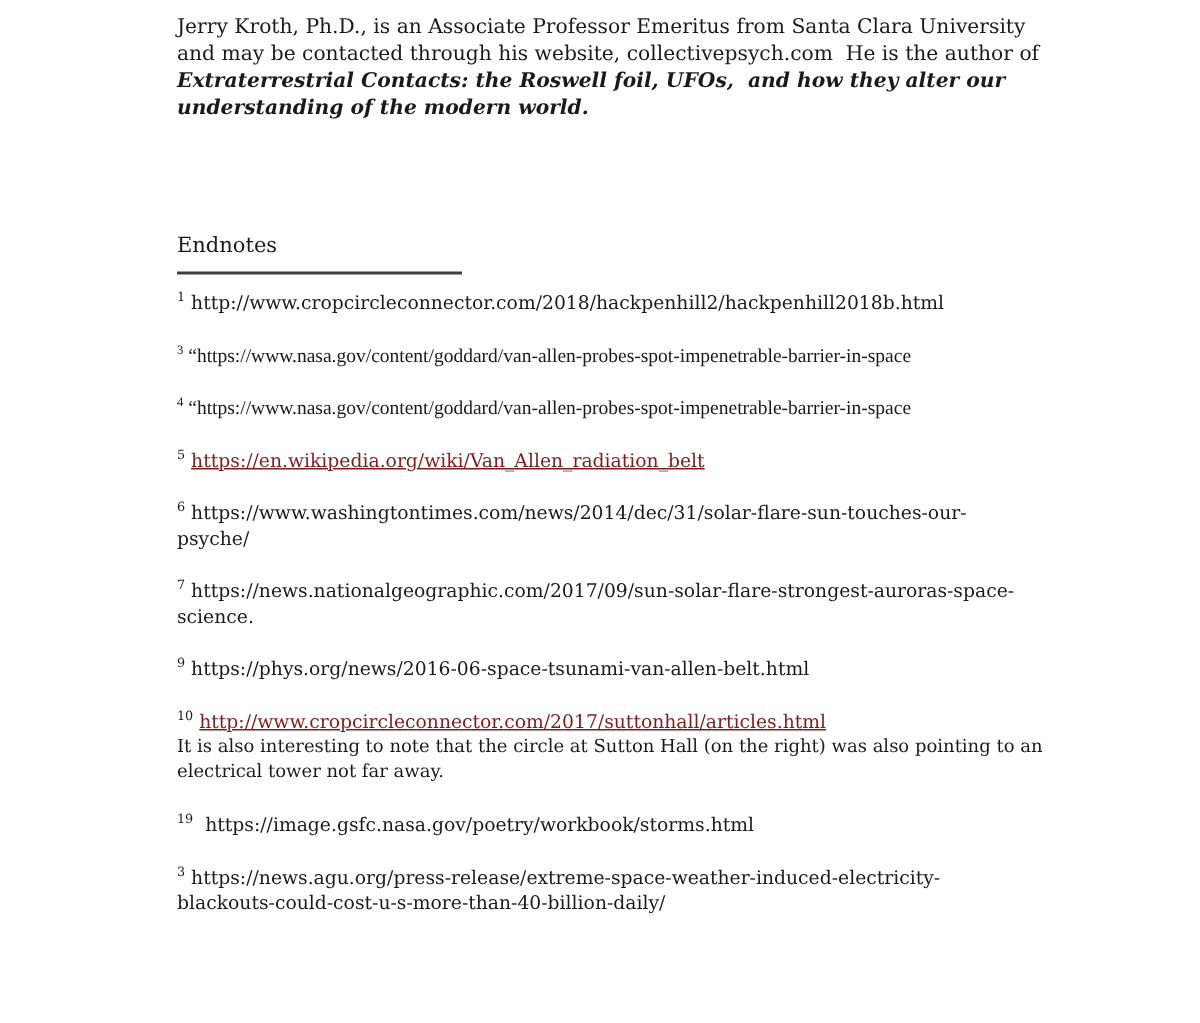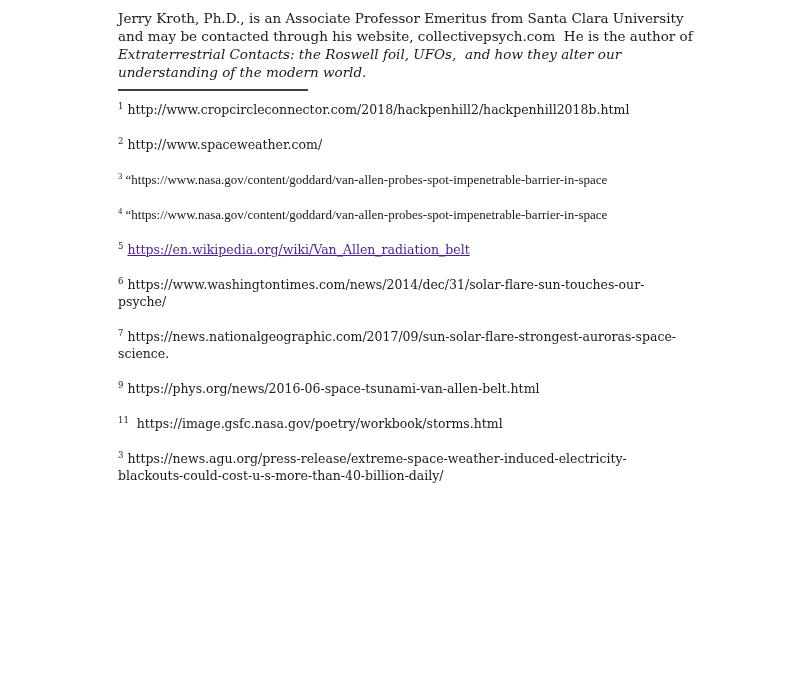--- a/index.html
+++ b/index.html
@@ -15,21 +15,21 @@
     width: 800px; height: 532px;
     padding: 9px 20px 0 118px;
     background: #ffffff;
   }
   .bio {
     margin: 0;
     font-size: 13.5px;
     line-height: 18px;
     white-space: pre-wrap;
   }
-  .bio em { font-style: italic; }
+  .bio em { font-style: italic; font-weight: bold; }
   .endnotes-heading {
     margin: 74px 0 0 0;
     font-size: 14px;
     font-weight: normal;
     line-height: 18px;
   }
   .separator {
     width: 190px; height: 2px;
     background: #3f3f3f;
     margin: 8px 0 10px 0;
@@ -47,59 +47,61 @@
   }
   .note.times {
     font-family: "Liberation Serif", serif;
     font-size: 13px;
   }
   .note.large {
     font-size: 14px;
     line-height: 19px;
   }
   .link {
-    color: #4c1d95;
+    color: #7f1d1d;
     text-decoration: underline;
     cursor: pointer;
   }
   .subtext {
     display: block;
     font-size: 12px;
     line-height: 17px;
     color: #1a1a1a;
   }
 </style>
 </head>
 <body>
 
 <div class="page">
   <p class="bio"><span>Jerry Kroth, Ph.D., is an Associate Professor Emeritus from Santa Clara University
 and may be contacted through his website, collectivepsych.com  He is the author of
 </span><em>Extraterrestrial Contacts: the Roswell foil, UFOs,  and how they alter our
 understanding of the modern world.</em></p>
 
+  <h3 class="endnotes-heading">Endnotes</h3>
   <div class="separator"></div>
 
   <p class="note"><sup>1</sup><span> http://www.cropcircleconnector.com/2018/hackpenhill2/hackpenhill2018b.html</span></p>
 
-  <p class="note"><sup>2</sup><span> http://www.spaceweather.com/</span></p>
 
   <p class="note times"><sup>3</sup><span> “https://www.nasa.gov/content/goddard/van-allen-probes-spot-impenetrable-barrier-in-space</span></p>
 
   <p class="note times"><sup>4</sup><span> “https://www.nasa.gov/content/goddard/van-allen-probes-spot-impenetrable-barrier-in-space</span></p>
 
   <p class="note"><sup>5</sup> <a class="link">https://en.wikipedia.org/wiki/Van_Allen_radiation_belt</a></p>
 
   <p class="note"><sup>6</sup><span> https://www.washingtontimes.com/news/2014/dec/31/solar-flare-sun-touches-our-
 psyche/</span></p>
 
   <p class="note"><sup>7</sup><span> https://news.nationalgeographic.com/2017/09/sun-solar-flare-strongest-auroras-space-
 science.</span></p>
 
 
   <p class="note"><sup>9</sup><span> https://phys.org/news/2016-06-space-tsunami-van-allen-belt.html</span></p>
 
+  <p class="note"><sup>10</sup> <a class="link">http://www.cropcircleconnector.com/2017/suttonhall/articles.html</a><span class="subtext">It is also interesting to note that the circle at Sutton Hall (on the right) was also pointing to an
+electrical tower not far away.</span></p>
 
-  <p class="note"><sup>11</sup><span>  https://image.gsfc.nasa.gov/poetry/workbook/storms.html</span></p>
+  <p class="note"><sup>19</sup><span>  https://image.gsfc.nasa.gov/poetry/workbook/storms.html</span></p>
 
   <p class="note"><sup>3</sup><span> https://news.agu.org/press-release/extreme-space-weather-induced-electricity-
 blackouts-could-cost-u-s-more-than-40-billion-daily/</span></p>
 </div>
 
 </body></html>

